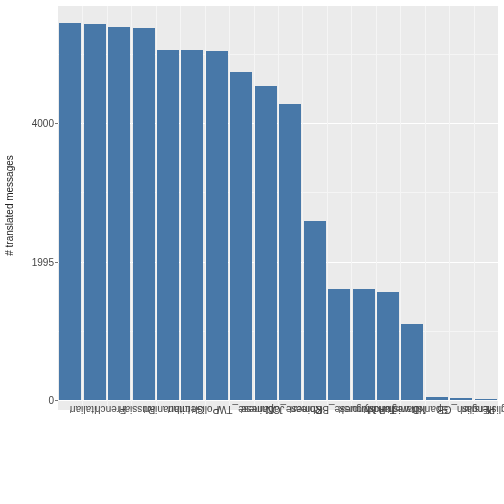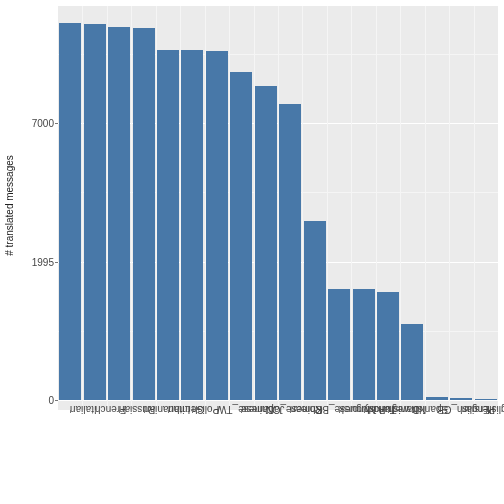--- a/index.html
+++ b/index.html
@@ -116,21 +116,21 @@
 
 <div id="chart-container">
 
   <div id="ylabel">
     <span># translated messages</span>
   </div>
 
   <div id="ytick-labels">
       <div class="ytick-label" style="top: 399.641px;">0</div>
       <div class="ytick-label" style="top: 261.521px;">1995</div>
-      <div class="ytick-label" style="top: 123.402px;">7000</div>
+      <div class="ytick-label" style="top: 123.402px;">4000</div>
     </div>
 
   <div id="plot-panel">
       <div class="grid-h-minor" style="top: 324.581px;"></div>
       <div class="grid-h-minor" style="top: 186.462px;"></div>
       <div class="grid-h-minor" style="top: 48.3419px;"></div>
       <div class="grid-h-major" style="top: 393.641px;"></div>
       <div class="grid-h-major" style="top: 255.521px;"></div>
       <div class="grid-h-major" style="top: 117.402px;"></div>
       <div class="bar" style="left: 1.22222px; width: 22px; height: 377.067px; bottom: 10.359px; background: rgb(72, 120, 168);"></div>

